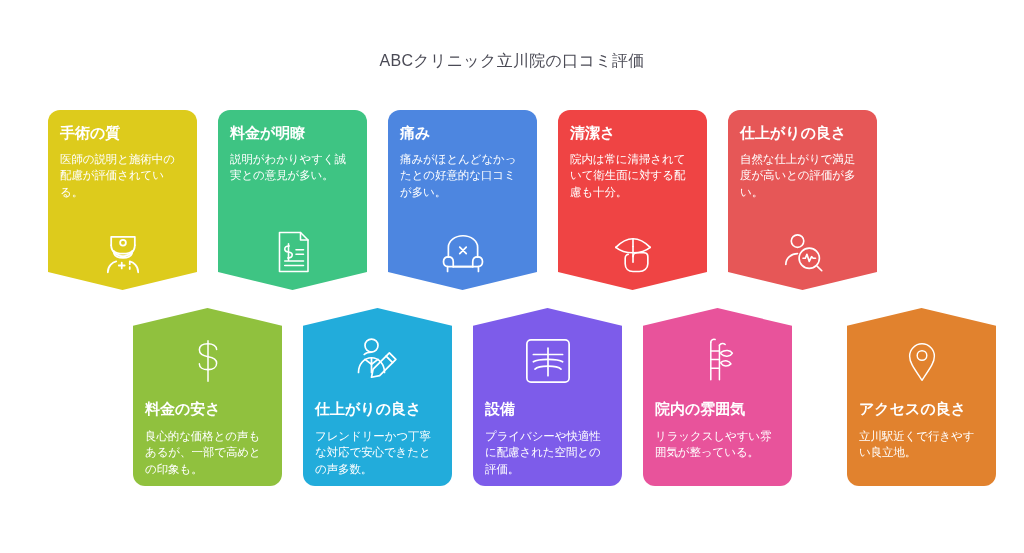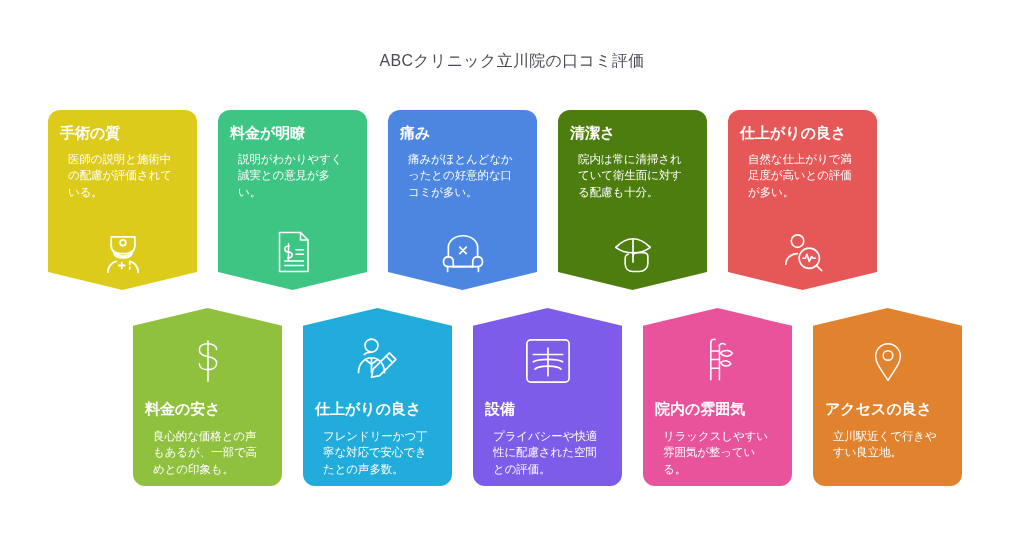--- a/index.html
+++ b/index.html
@@ -68,21 +68,21 @@
     font-weight: bold;
     line-height: 1.25;
     margin: 0 0 8px 0;
     white-space: nowrap;
   }
   .card.up .card-title { margin-bottom: 9px; }
 
   .card-desc {
     font-size: 11.5px;
     line-height: 1.45;
-    margin: 8px;
+    margin: 0;
     letter-spacing: -0.1px;
   }
 
   .card-icon {
     position: absolute;
     left: 0;
     width: 149px;
     display: flex;
     align-items: center;
     justify-content: center;
@@ -143,21 +143,21 @@
           <path d="M14 38V26a18 14 0 0 1 36 0v12"></path>
           <path d="M14 38c-3.6 0-6 2.4-6 6s2.4 6 6 6h36c3.6 0 6-2.4 6-6s-2.4-6-6-6"></path>
           <path d="M14 38c4 0 6 2 6 6v6M50 38c-4 0-6 2-6 6v6"></path>
           <path d="M20 50h24"></path>
           <path d="M13 50v6M51 50v6"></path>
           <path d="M28 26l8 8M36 26l-8 8"></path>
           <circle cx="32" cy="30" r="1.1" fill="#fff" stroke="none"></circle>
         </svg>
       </div>
     </div>
-    <div class="card down" style="background: #4d7c0f; left: 558px;">
+    <div class="card down" style="background: #ef4444; left: 558px;">
       <div class="card-title">清潔さ</div>
       <div class="card-desc">院内は常に清掃されていて衛生面に対する配慮も十分。</div>
       <div class="card-icon">
         <svg viewBox="0 0 64 64" width="50" height="54">
           <path d="M10 26c8-8 16-11 22-11s14 3 22 11"></path>
           <path d="M10 26c6 5 12 7 22 7s16-2 22-7"></path>
           <path d="M32 15v10"></path>
           <path d="M32 25v20"></path>
           <path d="M32 38c0-3 3-5 6-5h8c3 0 5 2 5 5v9c0 6-5 10-11 10h-8c-6 0-10-4-10-10v-7c0-3 2-5 4-5"></path>
         </svg>
@@ -222,21 +222,21 @@
       <div class="card-icon">
         <svg viewBox="0 0 64 64" width="46" height="56">
           <path d="M22 6v52M34 10v48"></path>
           <path d="M22 18h12M22 30h12M22 42h12"></path>
           <path d="M22 6c0-3 3-5 6-4M34 10c2-3 6-3 8-1"></path>
           <path d="M36 20c6-4 13-3 16 1-3 5-11 6-16 1z"></path>
           <path d="M36 34c6-4 12-2 14 2-4 4-11 4-14-1z"></path>
         </svg>
       </div>
     </div>
-    <div class="card up" style="background: rgb(225, 130, 46); left: 813px;">
+    <div class="card up" style="background: rgb(225, 130, 46); left: 847px;">
       <div class="card-title">アクセスの良さ</div>
       <div class="card-desc">立川駅近くで行きやすい良立地。</div>
       <div class="card-icon">
         <svg viewBox="0 0 64 64" width="44" height="56">
           <path d="M32 60C20 42 14 34 14 25a18 18 0 0 1 36 0c0 9-6 17-18 35z"></path>
           <circle cx="32" cy="24" r="7"></circle>
         </svg>
       </div>
     </div>
   </div>

